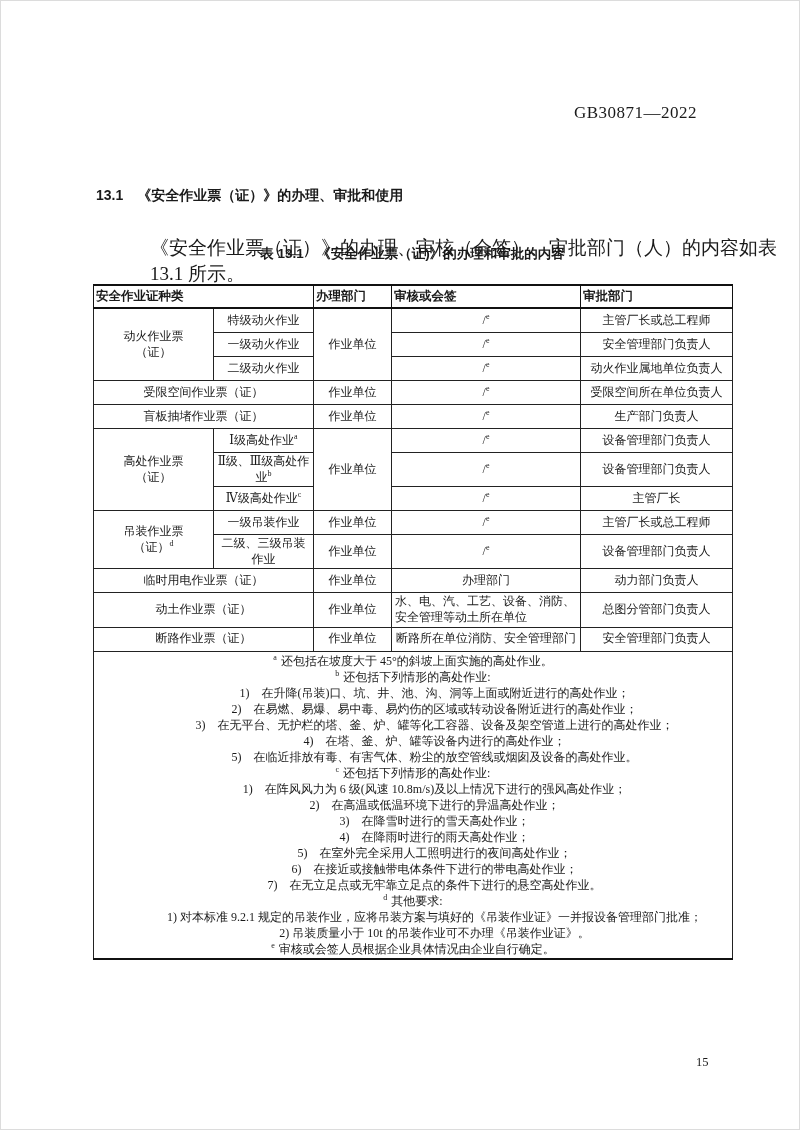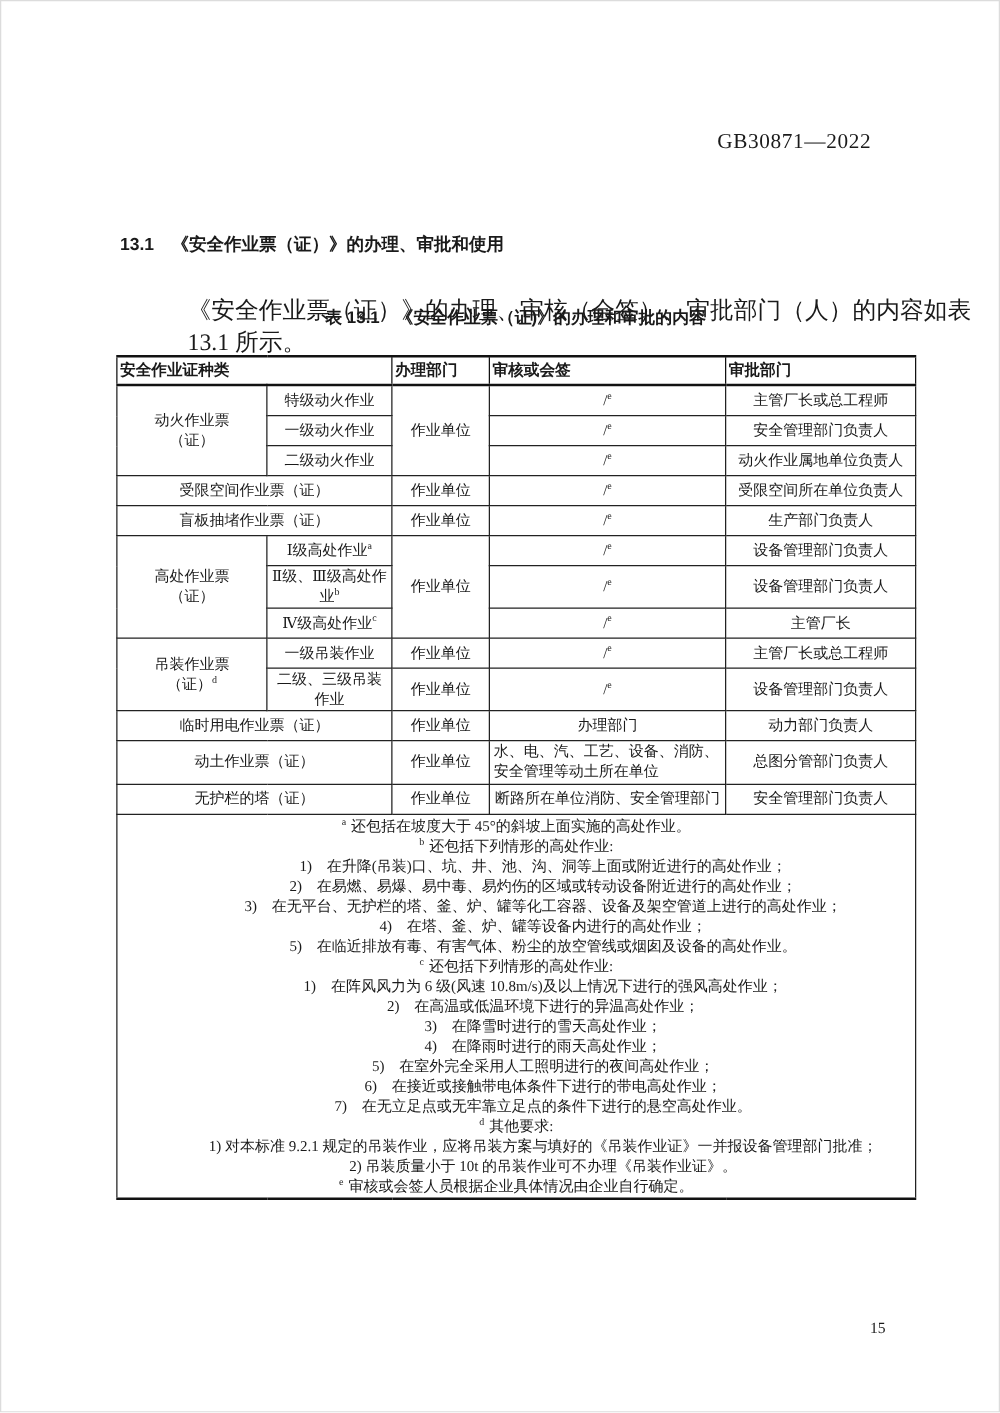--- a/index.html
+++ b/index.html
@@ -172,21 +172,21 @@
           <td>动力部门负责人</td>
         </tr>
         <tr>
           <td colspan="2">动土作业票（证）</td>
           <td>作业单位</td>
           <td style="text-align: left; margin-left: 40px;">水、电、汽、工艺、设备、消防、
 安全管理等动土所在单位</td>
           <td>总图分管部门负责人</td>
         </tr>
         <tr>
-          <td colspan="2">无护栏的塔（证）</td>
+          <td colspan="2">断路作业票（证）</td>
           <td>作业单位</td>
           <td>断路所在单位消防、安全管理部门</td>
           <td>安全管理部门负责人</td>
         </tr>
         <tr>
           <td colspan="5" class="fn-cell"><div class="fn-line"><sup>a</sup>还包括在坡度大于 45°的斜坡上面实施的高处作业。</div><div class="fn-line"><sup>b</sup>还包括下列情形的高处作业:</div><div class="fn-item">1)　在升降(吊装)口、坑、井、池、沟、洞等上面或附近进行的高处作业；</div><div class="fn-item">2)　在易燃、易爆、易中毒、易灼伤的区域或转动设备附近进行的高处作业；</div><div class="fn-item">3)　在无平台、无护栏的塔、釜、炉、罐等化工容器、设备及架空管道上进行的高处作业；</div><div class="fn-item">4)　在塔、釜、炉、罐等设备内进行的高处作业；</div><div class="fn-item">5)　在临近排放有毒、有害气体、粉尘的放空管线或烟囱及设备的高处作业。</div><div class="fn-line"><sup>c</sup>还包括下列情形的高处作业:</div><div class="fn-item">1)　在阵风风力为 6 级(风速 10.8m/s)及以上情况下进行的强风高处作业；</div><div class="fn-item">2)　在高温或低温环境下进行的异温高处作业；</div><div class="fn-item">3)　在降雪时进行的雪天高处作业；</div><div class="fn-item">4)　在降雨时进行的雨天高处作业；</div><div class="fn-item">5)　在室外完全采用人工照明进行的夜间高处作业；</div><div class="fn-item">6)　在接近或接触带电体条件下进行的带电高处作业；</div><div class="fn-item">7)　在无立足点或无牢靠立足点的条件下进行的悬空高处作业。</div><div class="fn-line"><sup>d</sup>其他要求:</div><div class="fn-item">1) 对本标准 9.2.1 规定的吊装作业，应将吊装方案与填好的《吊装作业证》一并报设备管理部门批准；</div><div class="fn-item">2) 吊装质量小于 10t 的吊装作业可不办理《吊装作业证》。</div><div class="fn-line"><sup>e</sup>审核或会签人员根据企业具体情况由企业自行确定。</div></td>
         </tr>
       </tbody>
   </table>
 

